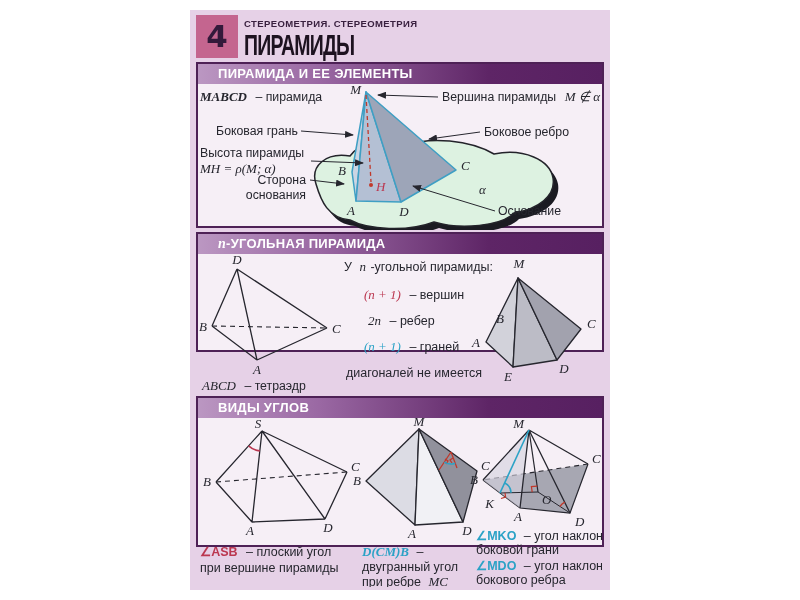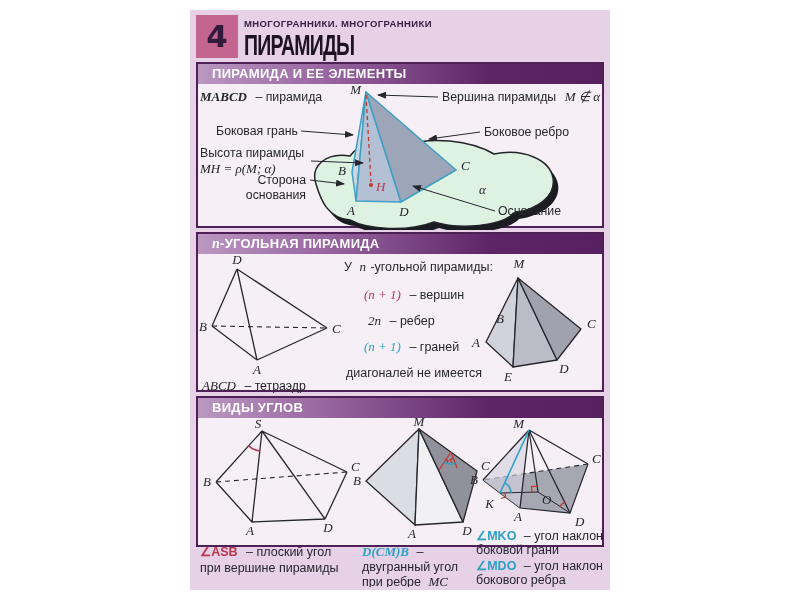--- a/index.html
+++ b/index.html
@@ -23,44 +23,44 @@
   .big-title{
     position:absolute;left:54px;top:18px;font-size:25px;font-weight:bold;
     color:#1d1220;letter-spacing:-1px;transform:scale(.78,1.18);
     transform-origin:0 0;white-space:nowrap;
   }
   .panel{
     position:absolute;left:6px;width:408px;box-sizing:border-box;
     border:2px solid #4e2156;background:#f6eff6;
   }
   .p1{top:52px;height:166px;}
-  .p2{top:222px;height:160px;}
+  .p2{top:222px;height:120px;}
   .p3{top:386px;height:151px;}
   .panel-header{
-    height:20px;line-height:20px;padding-left:14px;
+    height:20px;line-height:20px;padding-left:20px;
     background:linear-gradient(90deg,#bb97c2 0%,#9a68a3 30%,#5e2566 72%,#572061 100%);
     color:#ffffff;font-weight:bold;font-size:13px;letter-spacing:.3px;
   }
   .panel-header .it{font-style:italic;font-family:"Liberation Serif",serif;font-size:14px;}
   svg{display:block;}
   text{font-size:12.3px;fill:#26262e;font-family:"Liberation Sans",sans-serif;}
   .math{font-family:"Liberation Serif",serif;font-style:italic;font-size:13px;}
   .mathb{font-family:"Liberation Serif",serif;font-style:italic;font-weight:bold;font-size:13px;}
   .cap{font-size:12.5px;}
   .red{fill:#bb3750;}
   .cyan{fill:#2ba2c6;}
   .capsym{font-weight:bold;}
 </style>
 </head>
 <body>
 
 <div class="poster">
 
   <div class="badge">4</div>
-  <div class="kicker">МНОГОГРАННИКИ. МНОГОГРАННИКИ</div>
+  <div class="kicker">СТЕРЕОМЕТРИЯ. СТЕРЕОМЕТРИЯ</div>
   <div class="big-title">ПИРАМИДЫ</div>
 
   <div class="panel p1">
     <div class="panel-header">
       <span>ПИРАМИДА И ЕЕ ЭЛЕМЕНТЫ</span>
     </div>
     <svg width="404" height="146" viewBox="0 0 404 146">
       <defs>
         <marker id="arw" markerWidth="9" markerHeight="7" refX="8" refY="3.5" orient="auto">
           <path d="M0,0 L9,3.5 L0,7 Z" fill="#26262e"></path>

